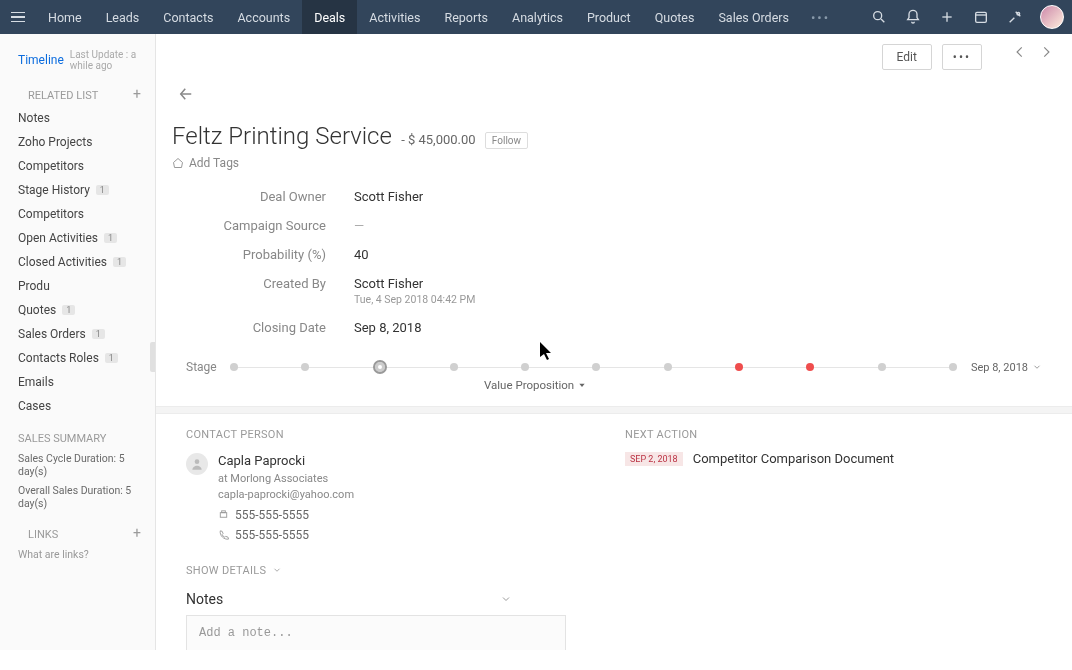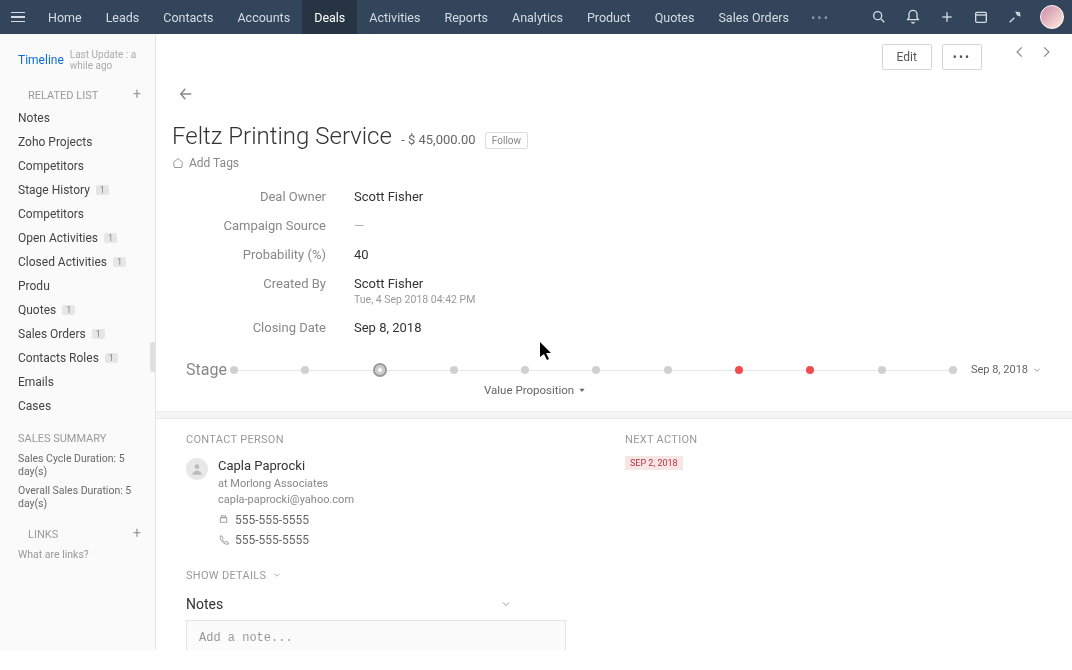--- a/index.html
+++ b/index.html
@@ -43,21 +43,21 @@
 .tag-icon { width:12px; height:12px; }
 
 .fields { padding: 4px 18px 10px 198px; }
 .field-row { display:flex; padding:7px 0; font-size:13px; }
 .field-label { width: 140px; text-align:right; color:#888; padding-right:28px; margin-left:-140px;}
 .field-value { color:#333; }
 .field-value .dash { color:#aaa; }
 .created-sub { font-size:10.5px; color:#999; margin-top:2px;}
 
 .stage-row { display:flex; align-items:center; padding: 8px 30px 0 30px; gap:14px;}
-.stage-label { font-size:16px; color:#888; width:30px;}
+.stage-label { font-size:12px; color:#888; width:30px;}
 .stage-track { flex:1; position:relative; height:10px; display:flex; align-items:center; justify-content:space-between; }
 .stage-track::before { content:''; position:absolute; left:0; right:0; top:50%; height:1px; background:#e5e5e5; }
 .stage-dot { width:8px; height:8px; border-radius:50%; background:#d0d0d0; position:relative; z-index:1;}
 .stage-dot.current { width:14px; height:14px; border:2px solid #999; background:#fff; box-shadow: inset 0 0 0 3px #ccc;}
 .stage-dot.red { background:#ef4d4d; }
 .stage-date { font-size:11px; color:#666; display:flex; align-items:center; gap:4px;}
 .stage-name-row { text-align:left; padding: 4px 0 14px 0; font-size:11.5px; color:#666; margin-left: 328px; display:flex; align-items:center; gap:4px; cursor:pointer;}
 
 .divider { height:8px; background:#f4f4f4; border-top:1px solid #ececec; border-bottom:1px solid #ececec;}
 
@@ -341,20 +341,21 @@
                 </svg>
                 <span>555-555-5555</span>
               </div>
           </div>
         </div>
       </div>
       <div class="col">
         <div class="col-head">NEXT ACTION</div>
         <div class="next-action">
           <span class="date-chip">SEP 2, 2018</span>
+          <span class="next-action-title">Competitor Comparison Document</span>
         </div>
       </div>
     </div>
 
     <div class="show-details">
       <span>SHOW DETAILS</span>
       <svg width="10" height="10" viewBox="0 0 24 24" fill="none" stroke="#9a9a9a" stroke-width="2">
           <polyline points="6 9 12 15 18 9"></polyline>
         </svg>
     </div>

